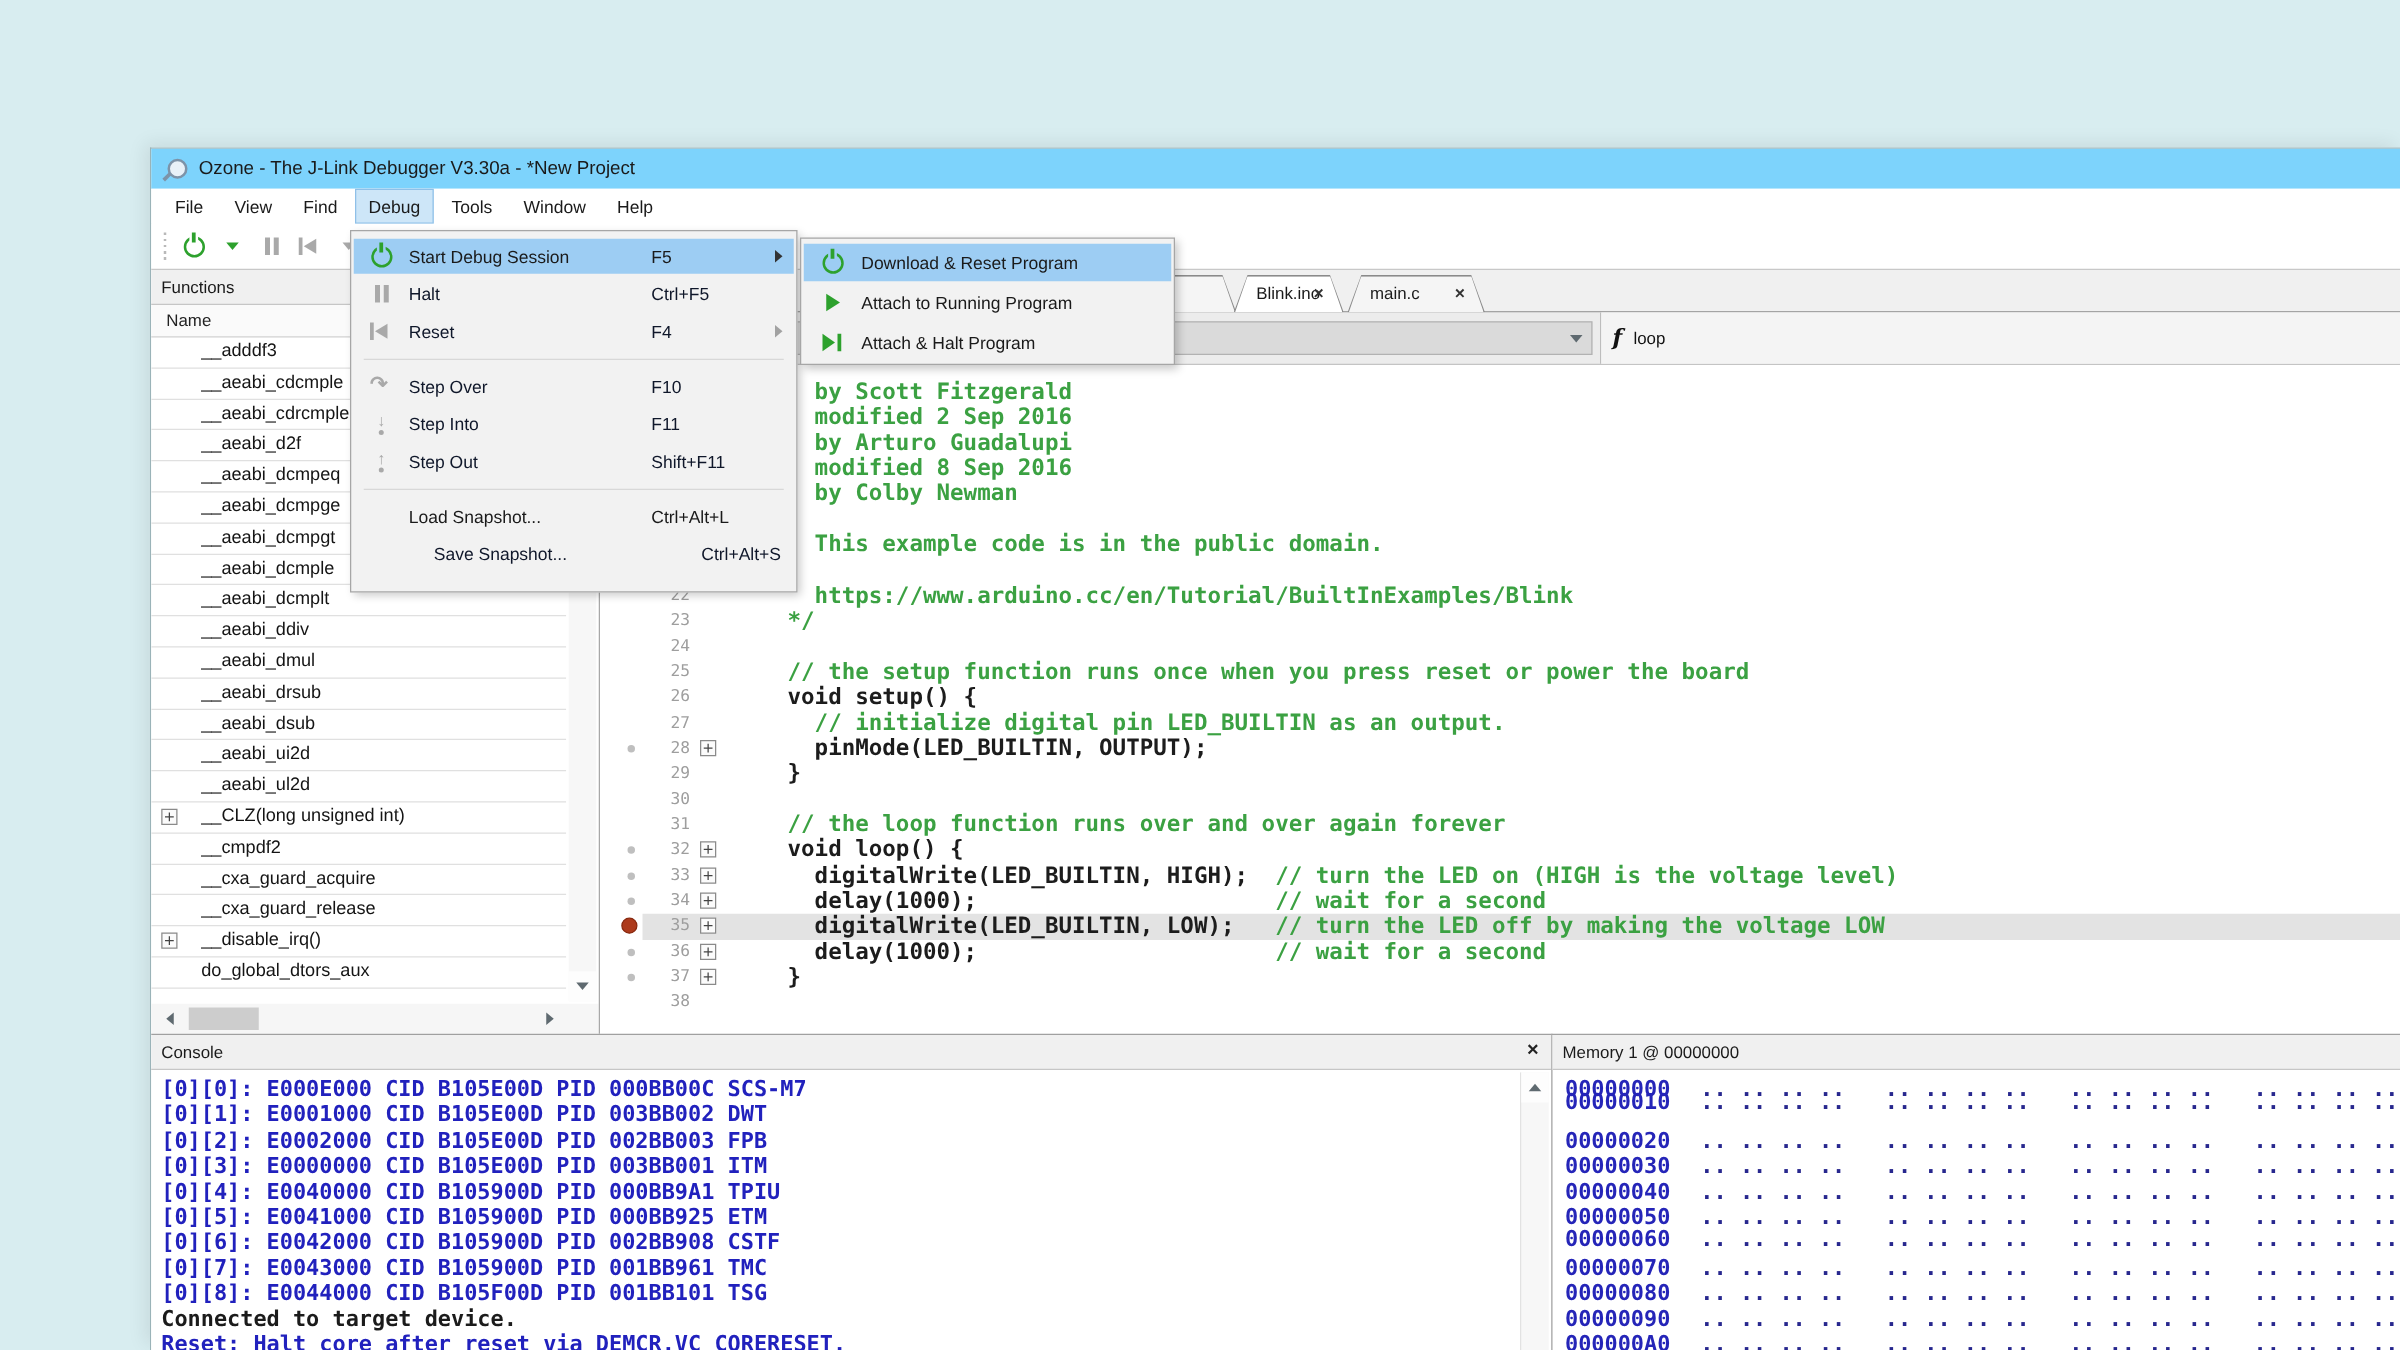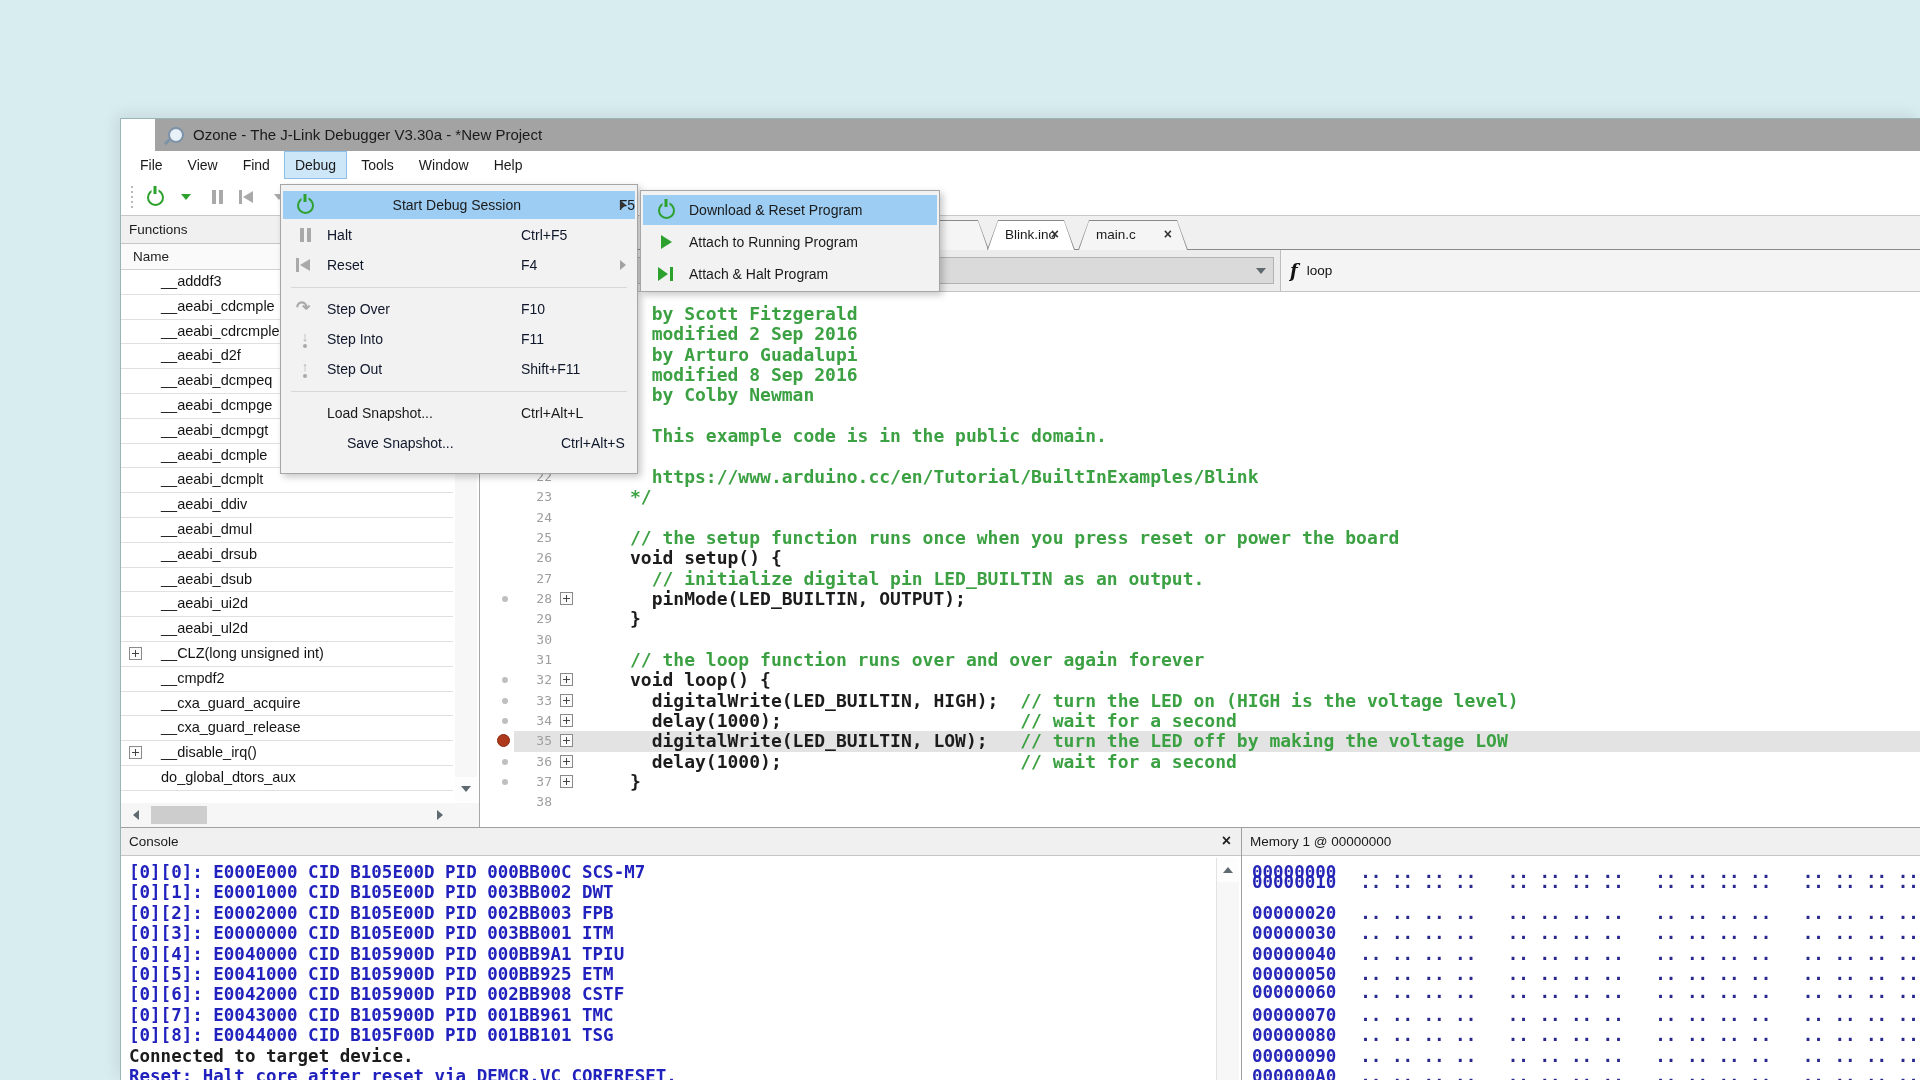--- a/index.html
+++ b/index.html
@@ -2,21 +2,21 @@
 <html style="--teal: #d8edf0; --green: #2da12d; --sel: #9dcdf3; --codegreen: #3ba142; --blue: #2121bd; --bp: #ad3a1c;"><head>
 <meta charset="utf-8">
 <style>
   html,body{margin:0;padding:0;width:1920px;height:1080px;overflow:hidden;
     font-family:"Liberation Sans",sans-serif;-webkit-font-smoothing:antialiased;}
   #page{position:absolute;inset:0;background:var(--teal,#d8edf0);}
   #window{position:absolute;left:120px;top:118px;right:0;bottom:0;background:#fff;
     border-left:1px solid #9ab3b8;border-top:1px solid #9ab3b8;box-shadow:-4px -4px 14px rgba(0,0,0,.08);}
 
   
-  .titlebar{position:absolute;left:0;top:0;right:0;height:32px;background:#a3a3a3;margin-left:34px;}
+  .titlebar{position:absolute;left:0;top:0;right:0;height:32px;background:#7dd3fc;}
   .app-icon{position:absolute;left:13px;top:8px;width:12px;height:12px;border:2px solid #7d93a8;
     border-radius:50%;background:#e8f1f8;}
   .app-icon::after{content:'';position:absolute;width:2.5px;height:7px;background:#7d93a8;
     left:-4px;top:9px;transform:rotate(45deg);}
   .title-text{position:absolute;left:38px;top:7px;font-size:15px;color:#1a1a1a;white-space:nowrap;}
 
   
   .menubar{position:absolute;left:0;top:32px;right:0;height:28px;background:#fff;
     display:flex;align-items:stretch;padding-left:8px;gap:3px;font-size:14px;color:#1a1a1a;}
   .mitem{padding:0 10px;display:flex;align-items:center;border:1px solid transparent;}
@@ -135,21 +135,21 @@
   .memrow{position:absolute;left:10px;right:0;height:20.4px;white-space:pre;
     font-family:"DejaVu Sans Mono",monospace;font-size:17.5px;font-weight:bold;}
   .memrow .addr{color:#2525b8;} .memrow .dots{color:#27278e;margin-left:24px;}
 
   
   #debug-menu{position:absolute;left:280px;top:184px;width:358px;height:290px;background:#f2f2f2;
     border:1px solid #a6a6a6;box-shadow:3px 3px 7px rgba(0,0,0,.22);z-index:50;box-sizing:border-box;--icobg:#f2f2f2;}
   #debug-submenu{position:absolute;left:640px;top:190px;width:300px;height:102px;background:#f2f2f2;
     border:1px solid #a6a6a6;box-shadow:3px 3px 7px rgba(0,0,0,.22);z-index:51;box-sizing:border-box;--icobg:#f2f2f2;}
   .mrow{position:absolute;left:2px;right:2px;height:28px;display:flex;align-items:center;font-size:14px;color:#1a1a1a;}
-  .mrow.sel{background:var(--sel,#9dcdf3);text-align:right;--icobg:#9dcdf3;}
+  .mrow.sel{background:var(--sel,#9dcdf3);--icobg:#9dcdf3;}
   .mrow.dis{color:#0f172a;}
   .mico{width:44px;display:flex;justify-content:center;align-items:center;}
   .mlab{width:194px;white-space:nowrap;}
   .msc{flex:1;white-space:nowrap;}
   .marr{position:absolute;right:9px;top:9px;width:0;height:0;
     border-top:5px solid transparent;border-bottom:5px solid transparent;border-left:6px solid #333;}
   .mrow.dis .marr{border-left-color:#a2a2a2;}
   .msep{position:absolute;left:10px;right:10px;height:1px;background:#d8d8d8;}
   .smrow{position:absolute;left:2px;right:2px;height:30px;display:flex;align-items:center;font-size:14px;color:#1a1a1a;}
   .smrow.sel{background:var(--sel,#9dcdf3);--icobg:#9dcdf3;}

